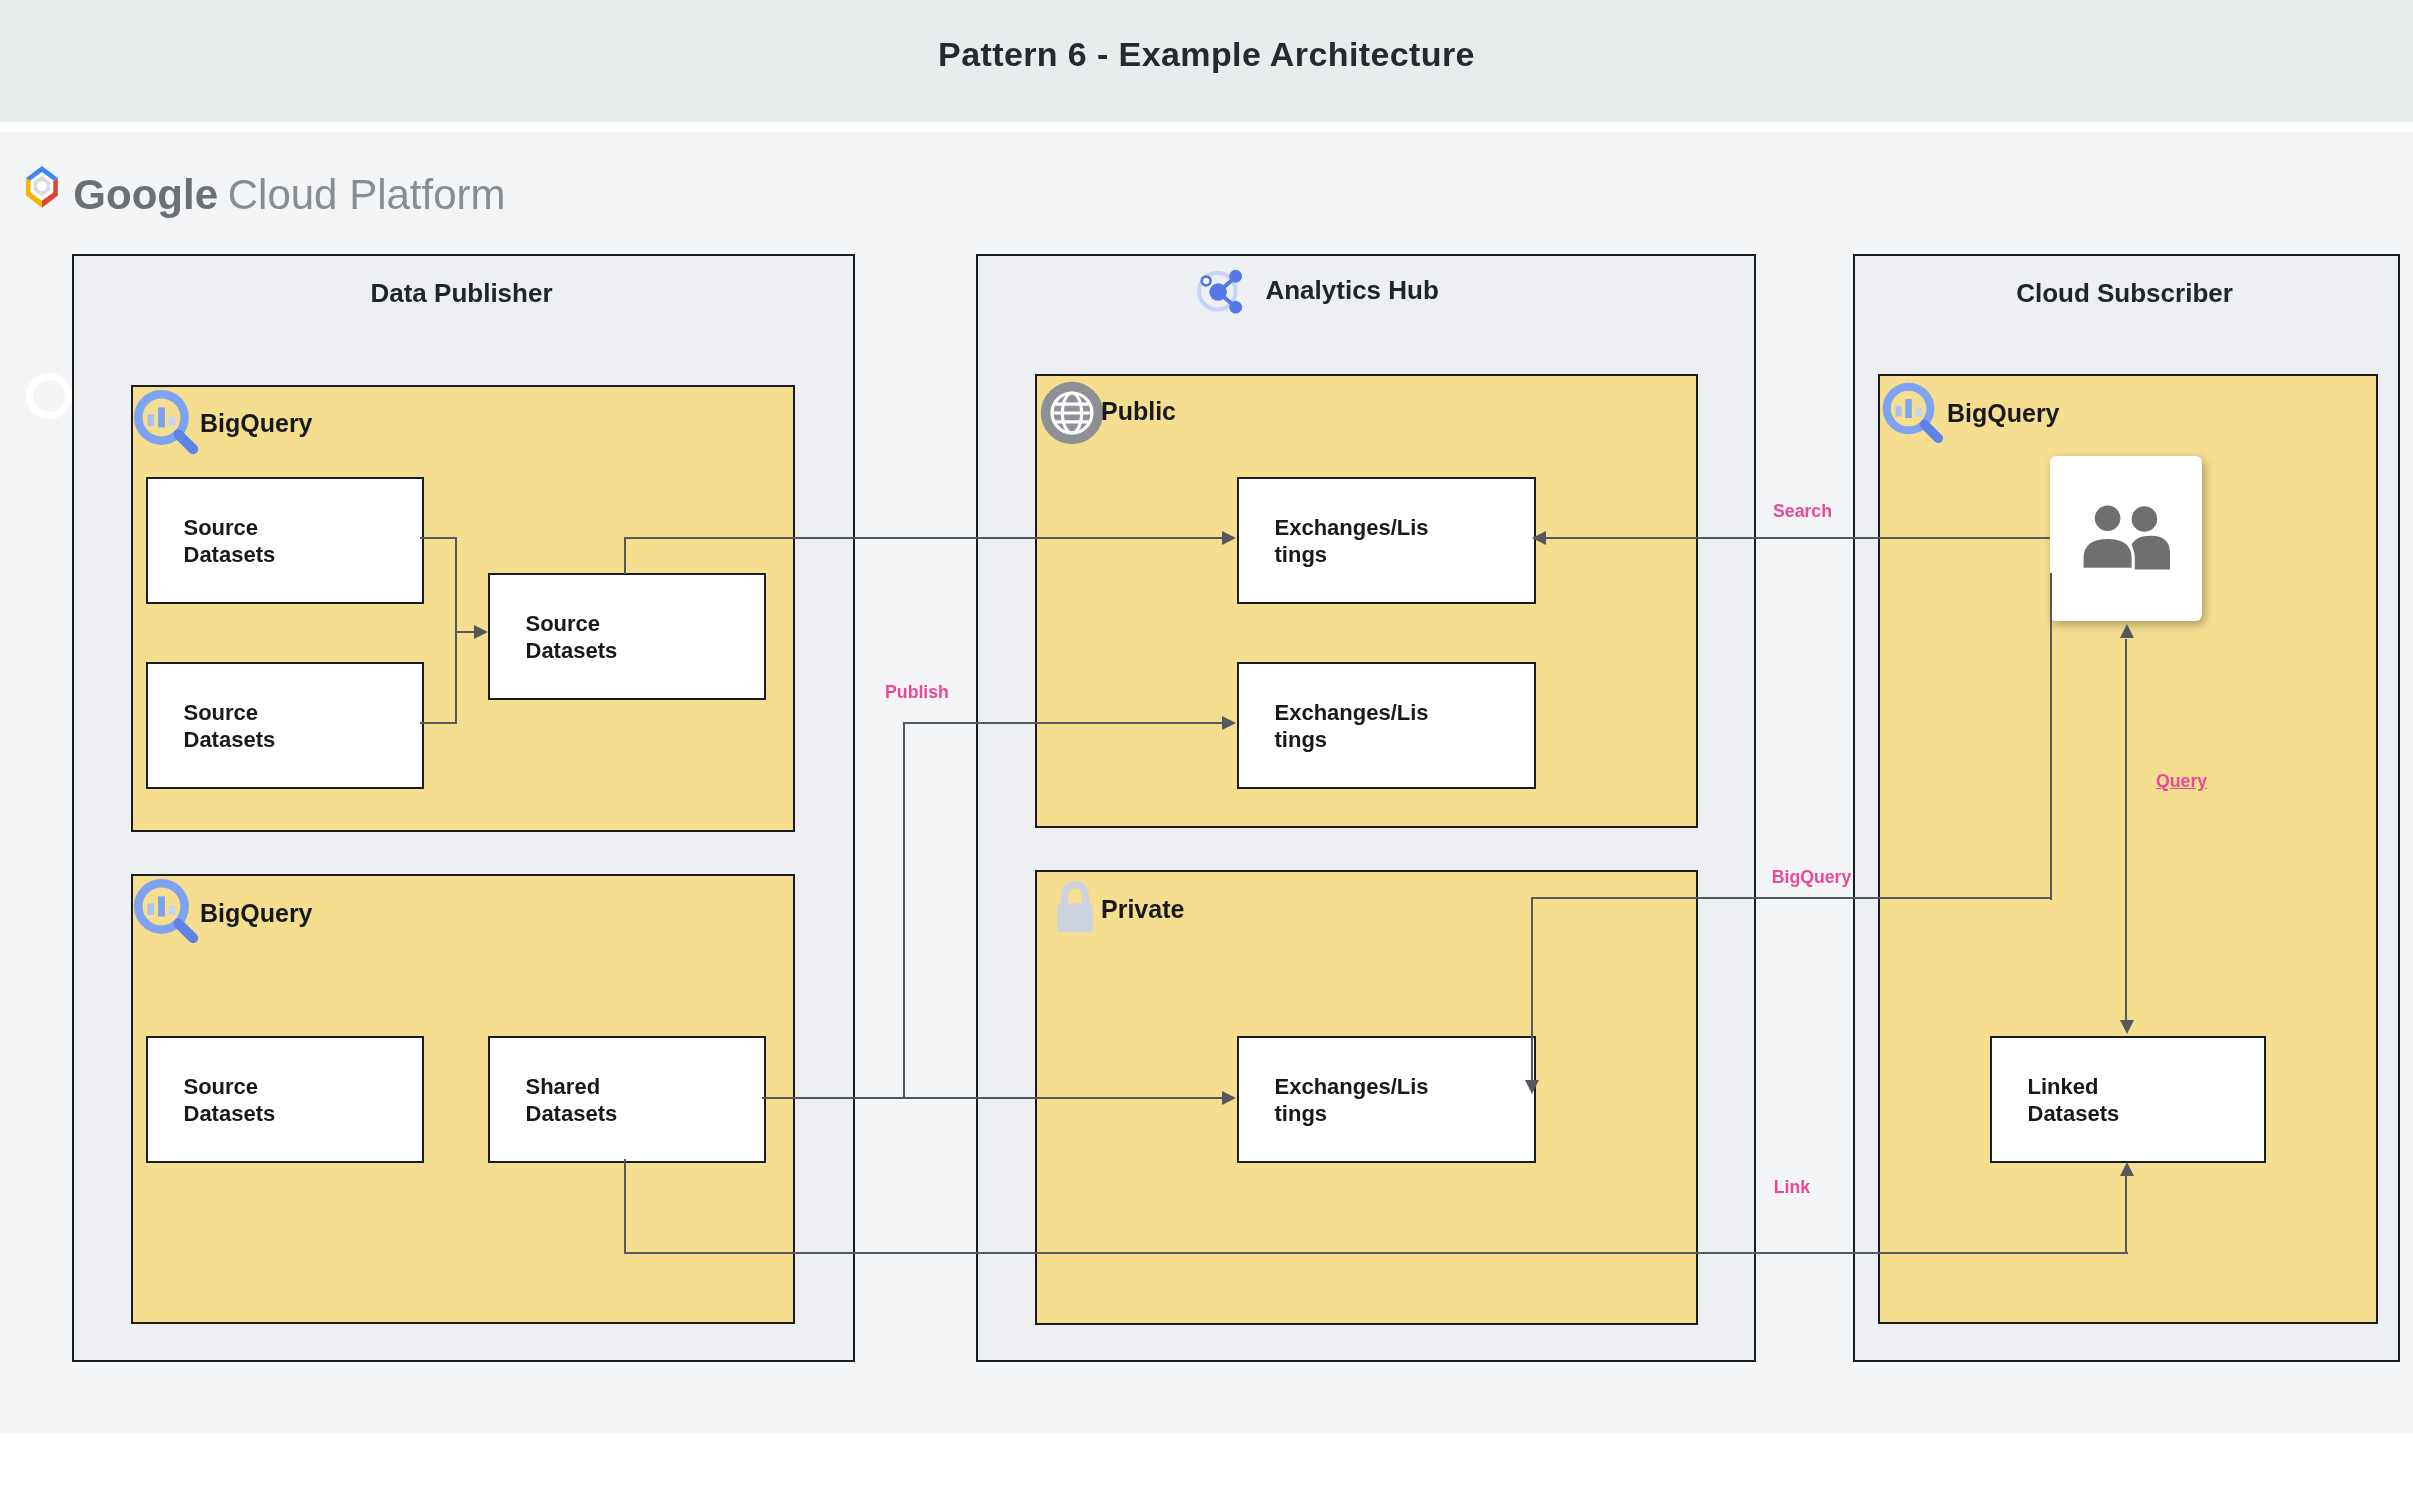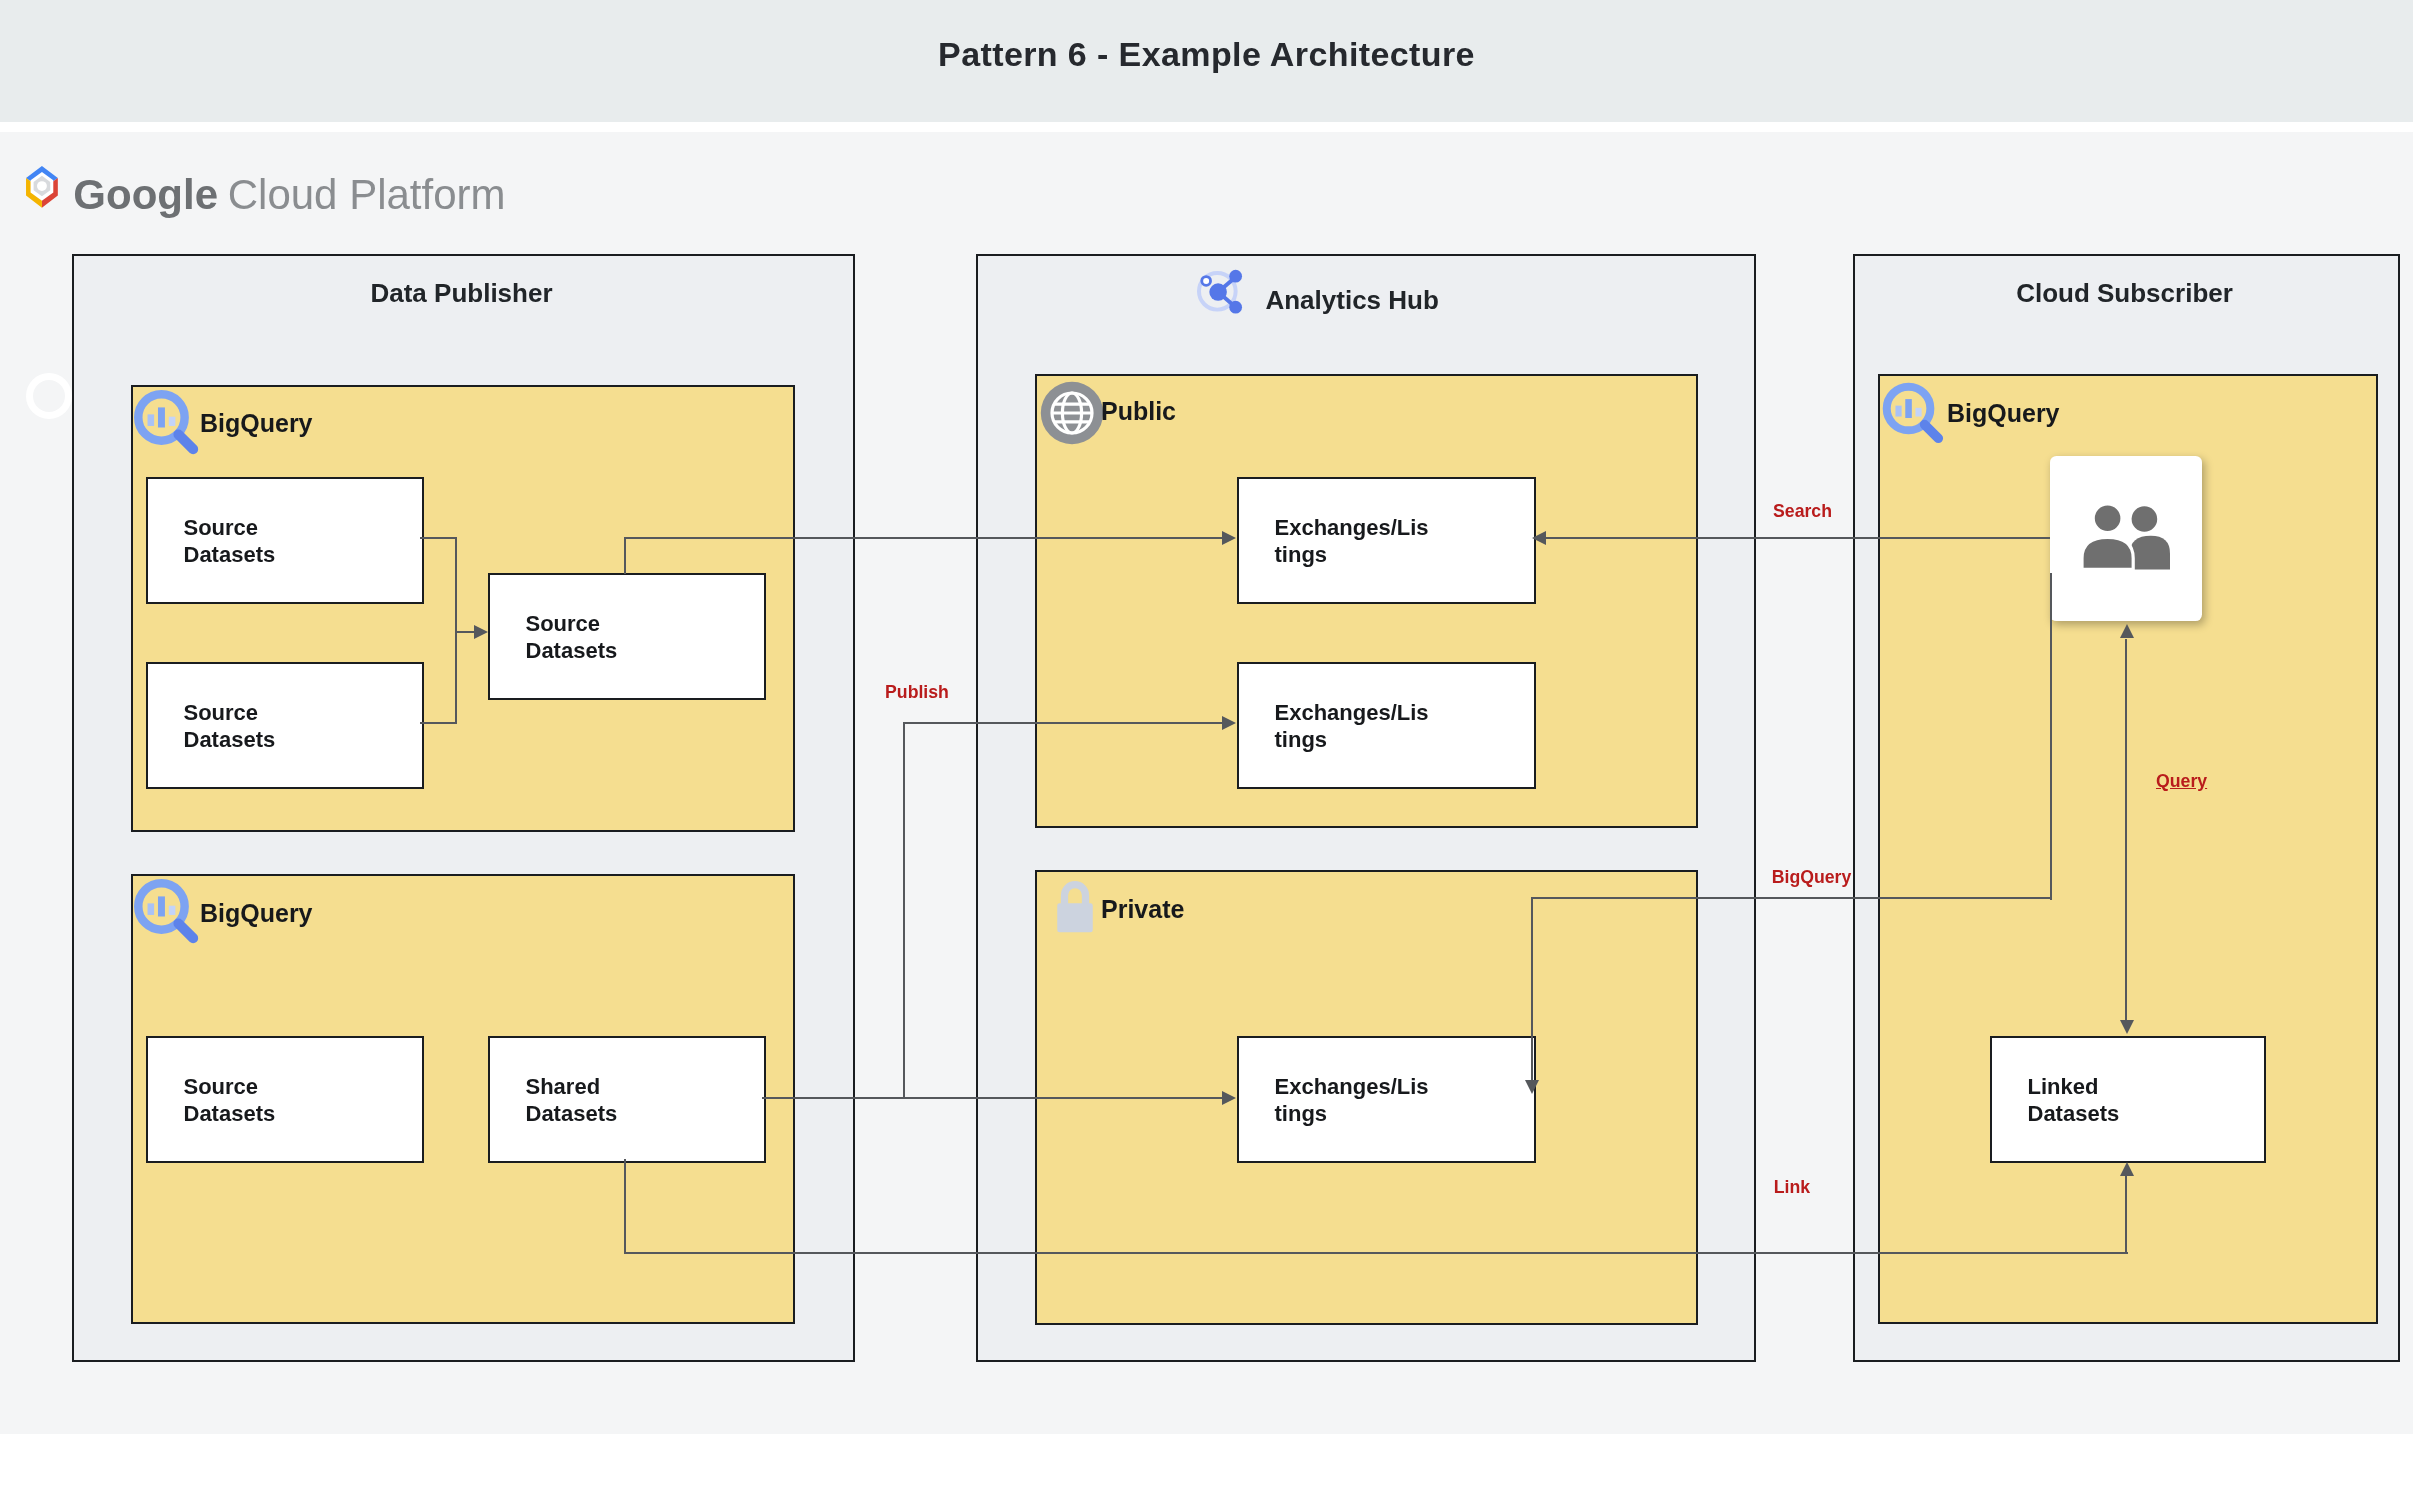--- a/index.html
+++ b/index.html
@@ -36,21 +36,21 @@
   
   #people-card{left:2050px;top:456px;width:152px;height:165px;background:#fff;border-radius:6.4px;
     box-shadow:2.4px 3.2px 8px rgba(0,0,0,.28);z-index:4;display:flex;align-items:center;justify-content:center;}
   
   .seg{background:var(--line);z-index:5;}
   .ah{width:0;height:0;border-style:solid;z-index:5;position:absolute;}
   .ah.r{border-width:7.2px 0 7.2px 14.5px;border-color:transparent transparent transparent var(--line);}
   .ah.l{border-width:7.2px 14.5px 7.2px 0;border-color:transparent var(--line) transparent transparent;}
   .ah.d{border-width:14.5px 7.2px 0 7.2px;border-color:var(--line) transparent transparent transparent;}
   .ah.u{border-width:0 7.2px 14.5px 7.2px;border-color:transparent transparent var(--line) transparent;}
-  .edge-label{z-index:6;font-size:17.7px;font-weight:bold;color:#b91c1c;text-align:center;}
+  .edge-label{z-index:6;font-size:17.7px;font-weight:bold;color:#ec4899;text-align:center;}
   .iconwrap{z-index:6;}
 </style>
 </head>
 <body>
 
 <div id="stage">
 
   <div class="abs" id="band"></div>
   <div class="abs" id="bandgap"></div>
   <div class="abs" id="pagebg"></div>
@@ -71,21 +71,21 @@
   </div>
 
   <div class="abs" id="arc"></div>
 
   <div class="abs container" style="left:72px;top:254px;width:779px;height:1104px;"></div>
   <div class="abs container" style="left:976px;top:254px;width:776px;height:1104px;"></div>
   <div class="abs container" style="left:1853px;top:254px;width:543px;height:1104px;"></div>
 
   <div class="abs cont-title" style="left:72px;top:278px;width:779px;">Data Publisher</div>
 
-  <div class="abs" style="left:976px;top:265px;width:776px;display:flex;align-items:flex-end;justify-content:center;transform:translateX(-47px);z-index:6;">
+  <div class="abs" style="left:976px;top:265px;width:776px;display:flex;align-items:center;justify-content:center;transform:translateX(-47px);z-index:6;">
     <svg width="51" height="51" viewBox="0 0 64 64">
       <circle cx="28" cy="33" r="23" fill="none" stroke="#c7d3f8" stroke-width="5"></circle>
       <line x1="29" y1="34" x2="50" y2="16" stroke="#5577E8" stroke-width="5"></line>
       <line x1="29" y1="34" x2="50" y2="52" stroke="#5577E8" stroke-width="5"></line>
       <circle cx="29" cy="34" r="11" fill="#5577E8"></circle>
       <circle cx="51" cy="14" r="8" fill="#5577E8"></circle>
       <circle cx="51" cy="53" r="8" fill="#5577E8"></circle>
       <circle cx="14" cy="20" r="5.5" fill="#ffffff" stroke="#5577E8" stroke-width="3.5"></circle>
     </svg>
     <div class="cont-title" style="margin-left:19.3px;">Analytics Hub</div>

